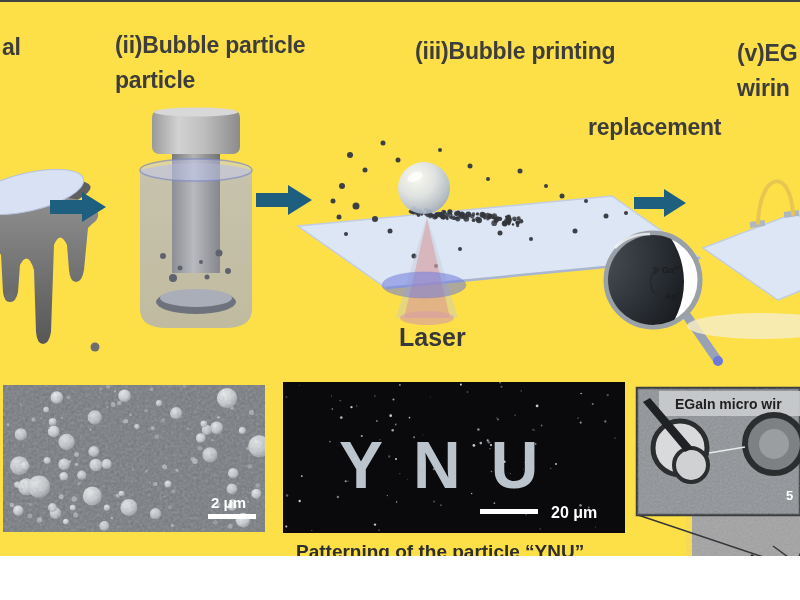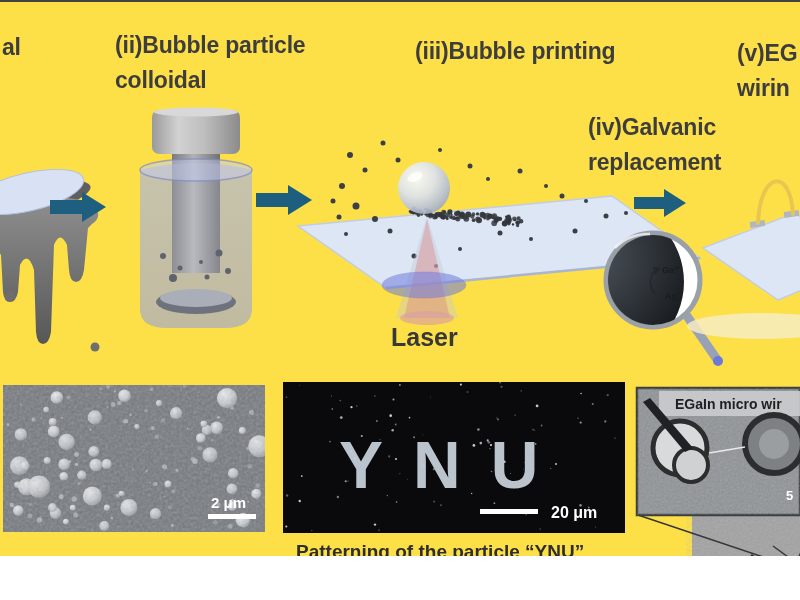--- a/index.html
+++ b/index.html
@@ -21,36 +21,35 @@
 <body>
 
 <div id="canvas">
 
   <div id="top-line" class="abs"></div>
 
   <div class="abs lbl" style="left:2px;top:30px;">al</div>
 
   <div class="abs lbl" style="left:115px;top:28px;">
     <div>(ii)Bubble particle</div>
-    <div>colloidal</div>
+    <div>particle</div>
   </div>
 
   <div class="abs lbl" style="left:381px;top:34px;margin-left:34px;">(iii)Bubble printing</div>
 
   <div class="abs lbl" style="left:588px;top:110px;">
-    <div>(iv)Galvanic</div>
     <div>replacement</div>
   </div>
 
   <div class="abs lbl" style="left:737px;top:36px;">
     <div>(v)EG</div>
     <div>wirin</div>
   </div>
 
-  <div class="abs laser-lbl" style="left:391px;top:323px;">Laser</div>
+  <div class="abs laser-lbl" style="left:399px;top:323px;">Laser</div>
 
   <svg class="abs art" style="left:-50px;top:150px;" width="160" height="215" viewBox="0 0 160 215">
     <defs>
       <linearGradient id="metG" x1="0" y1="0" x2="0" y2="1">
         <stop offset="0" stop-color="#8f8f8f"></stop>
           <stop offset="1" stop-color="#575757"></stop>
       </linearGradient>
     </defs>
     <ellipse cx="82" cy="50" rx="60" ry="15" fill="#5f5f5f" transform="rotate(-13 82 50)"></ellipse>
     <path fill="url(#metG)" d="M20,60 Q80,38 140,52 L147,60 Q151,68 142,74 L138,78 L134,120 Q132,132 126,132 Q120,132 119,120

